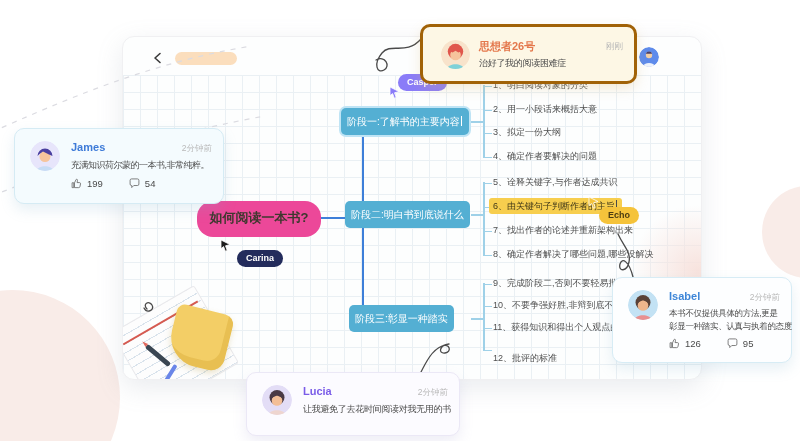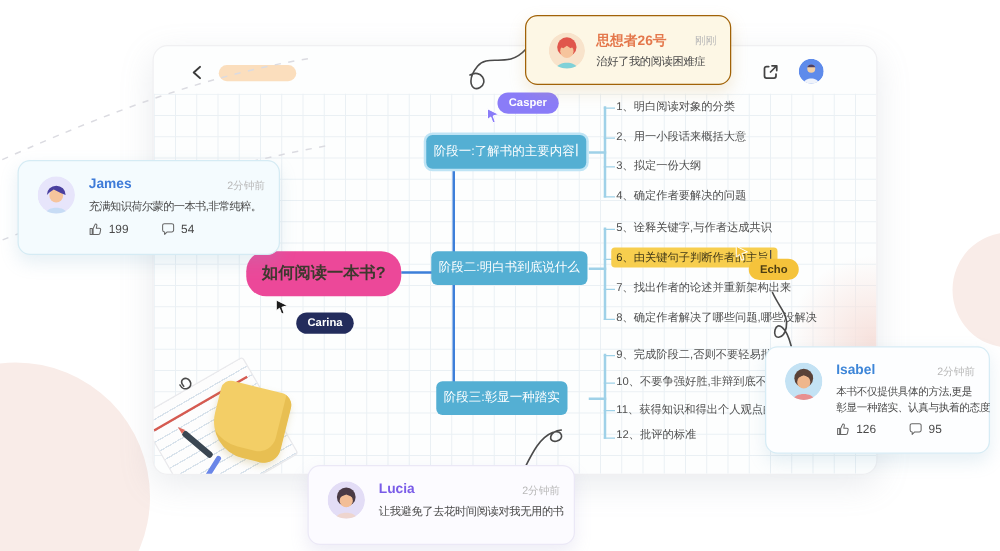--- a/index.html
+++ b/index.html
@@ -44,22 +44,22 @@
   .pointer{position:absolute;z-index:6;}
   
   .card{position:absolute;border-radius:10px;z-index:20;}
   .card .name{position:absolute;left:56px;top:12px;font-size:11px;font-weight:bold;}
   .card .time{position:absolute;right:11px;top:14px;font-size:8.5px;color:#B9B9B9;}
   .card .text{position:absolute;left:56px;top:30px;font-size:9px;color:#4A4A4A;
               white-space:nowrap;letter-spacing:-0.3px;}
   .card .avatar{position:absolute;left:15px;top:12px;width:30px;height:30px;border-radius:50%;overflow:hidden;}
   .reacts{position:absolute;left:56px;display:flex;gap:26px;font-size:9.5px;color:#4A4A4A;align-items:center;}
   .react{display:flex;align-items:center;gap:5px;cursor:pointer;}
-  .card-thinker{left:420px;top:12px;width:163px;height:54px;background:#FDF7E5;border:1px solid #a16207;
-                box-shadow:0 5px 12px rgba(214,180,110,.25);}
+  .card-thinker{left:420px;top:24px;width:163px;height:54px;background:#FDF7E5;border:3px solid #a16207;
+                box-shadow:0 5px 12px rgba(214,180,110,.25);padding-left:48px;}
   .card-thinker .name{color:#E4784C;}
   .card-james{left:14px;top:128px;width:192px;height:74px;background:#F4FBFE;border:1px solid #D5EBF4;
               box-shadow:0 6px 14px rgba(120,170,200,.18);padding-left:16px;}
   .card-james .name{color:#3E7BD8;}
   .card-isabel{left:612px;top:277px;width:178px;height:84px;background:#FDFEFF;border:1px solid #D7ECF5;
                box-shadow:0 6px 14px rgba(120,170,200,.18);}
   .card-isabel .name{color:#3E86D8;}
   .card-isabel .text{top:29px;line-height:13px;font-size:8.5px;}
   .card-lucia{left:246px;top:372px;width:212px;height:62px;background:#FCFBFF;border:1px solid #EBE8F6;
               box-shadow:0 6px 14px rgba(150,140,200,.16);}
@@ -166,21 +166,21 @@
     <div class="leaf" style="top:66px;">2、用一小段话来概括大意</div>
     <div class="leaf" style="top:89px;">3、拟定一份大纲</div>
     <div class="leaf" style="top:113px;">4、确定作者要解决的问题</div>
     <div class="leaf" style="top:139px;">5、诠释关键字,与作者达成共识</div>
     <div class="hl" style="top:161px;"><span>6、由关键句子判断作者的主旨</span><span class="tcursor" style="border-left:1.5px solid #4a4a4a;"></span></div>
     <div class="leaf" style="top:187px;">7、找出作者的论述并重新架构出来</div>
     <div class="leaf" style="top:211px;">8、确定作者解决了哪些问题,哪些没解决</div>
     <div class="leaf" style="top:240px;">9、完成阶段二,否则不要轻易批评</div>
     <div class="leaf" style="top:262px;">10、不要争强好胜,非辩到底不可</div>
     <div class="leaf" style="top:284px;">11、获得知识和得出个人观点的差异</div>
-    <div class="leaf" style="top:304px;">12、批评的标准</div>
+    <div class="leaf" style="top:315px;">12、批评的标准</div>
 
     <svg class="pointer" style="left:265px;top:49px;" width="12" height="13" viewBox="0 0 12 13">
       <path d="M2 1 L11 5.5 L6.5 6.8 L8.2 11.5 L6.3 12.2 L4.6 7.6 L2 9.6 Z" fill="#8A7CF8" stroke="#fff" stroke-width="0.8"></path>
     </svg>
     <div class="tag tag-casper" style="left:275px;top:37px;text-align:right;">Casper</div>
     <svg class="pointer" style="left:464px;top:159px;" width="12" height="13" viewBox="0 0 12 13">
       <path d="M2 1 L11 5.5 L6.5 6.8 L8.2 11.5 L6.3 12.2 L4.6 7.6 L2 9.6 Z" fill="#F5C33B" stroke="#fff" stroke-width="0.8"></path>
     </svg>
     <div class="tag tag-echo" style="left:476px;top:170px;">Echo</div>
     <svg class="pointer" style="left:96px;top:202px;" width="12" height="13" viewBox="0 0 12 13">

